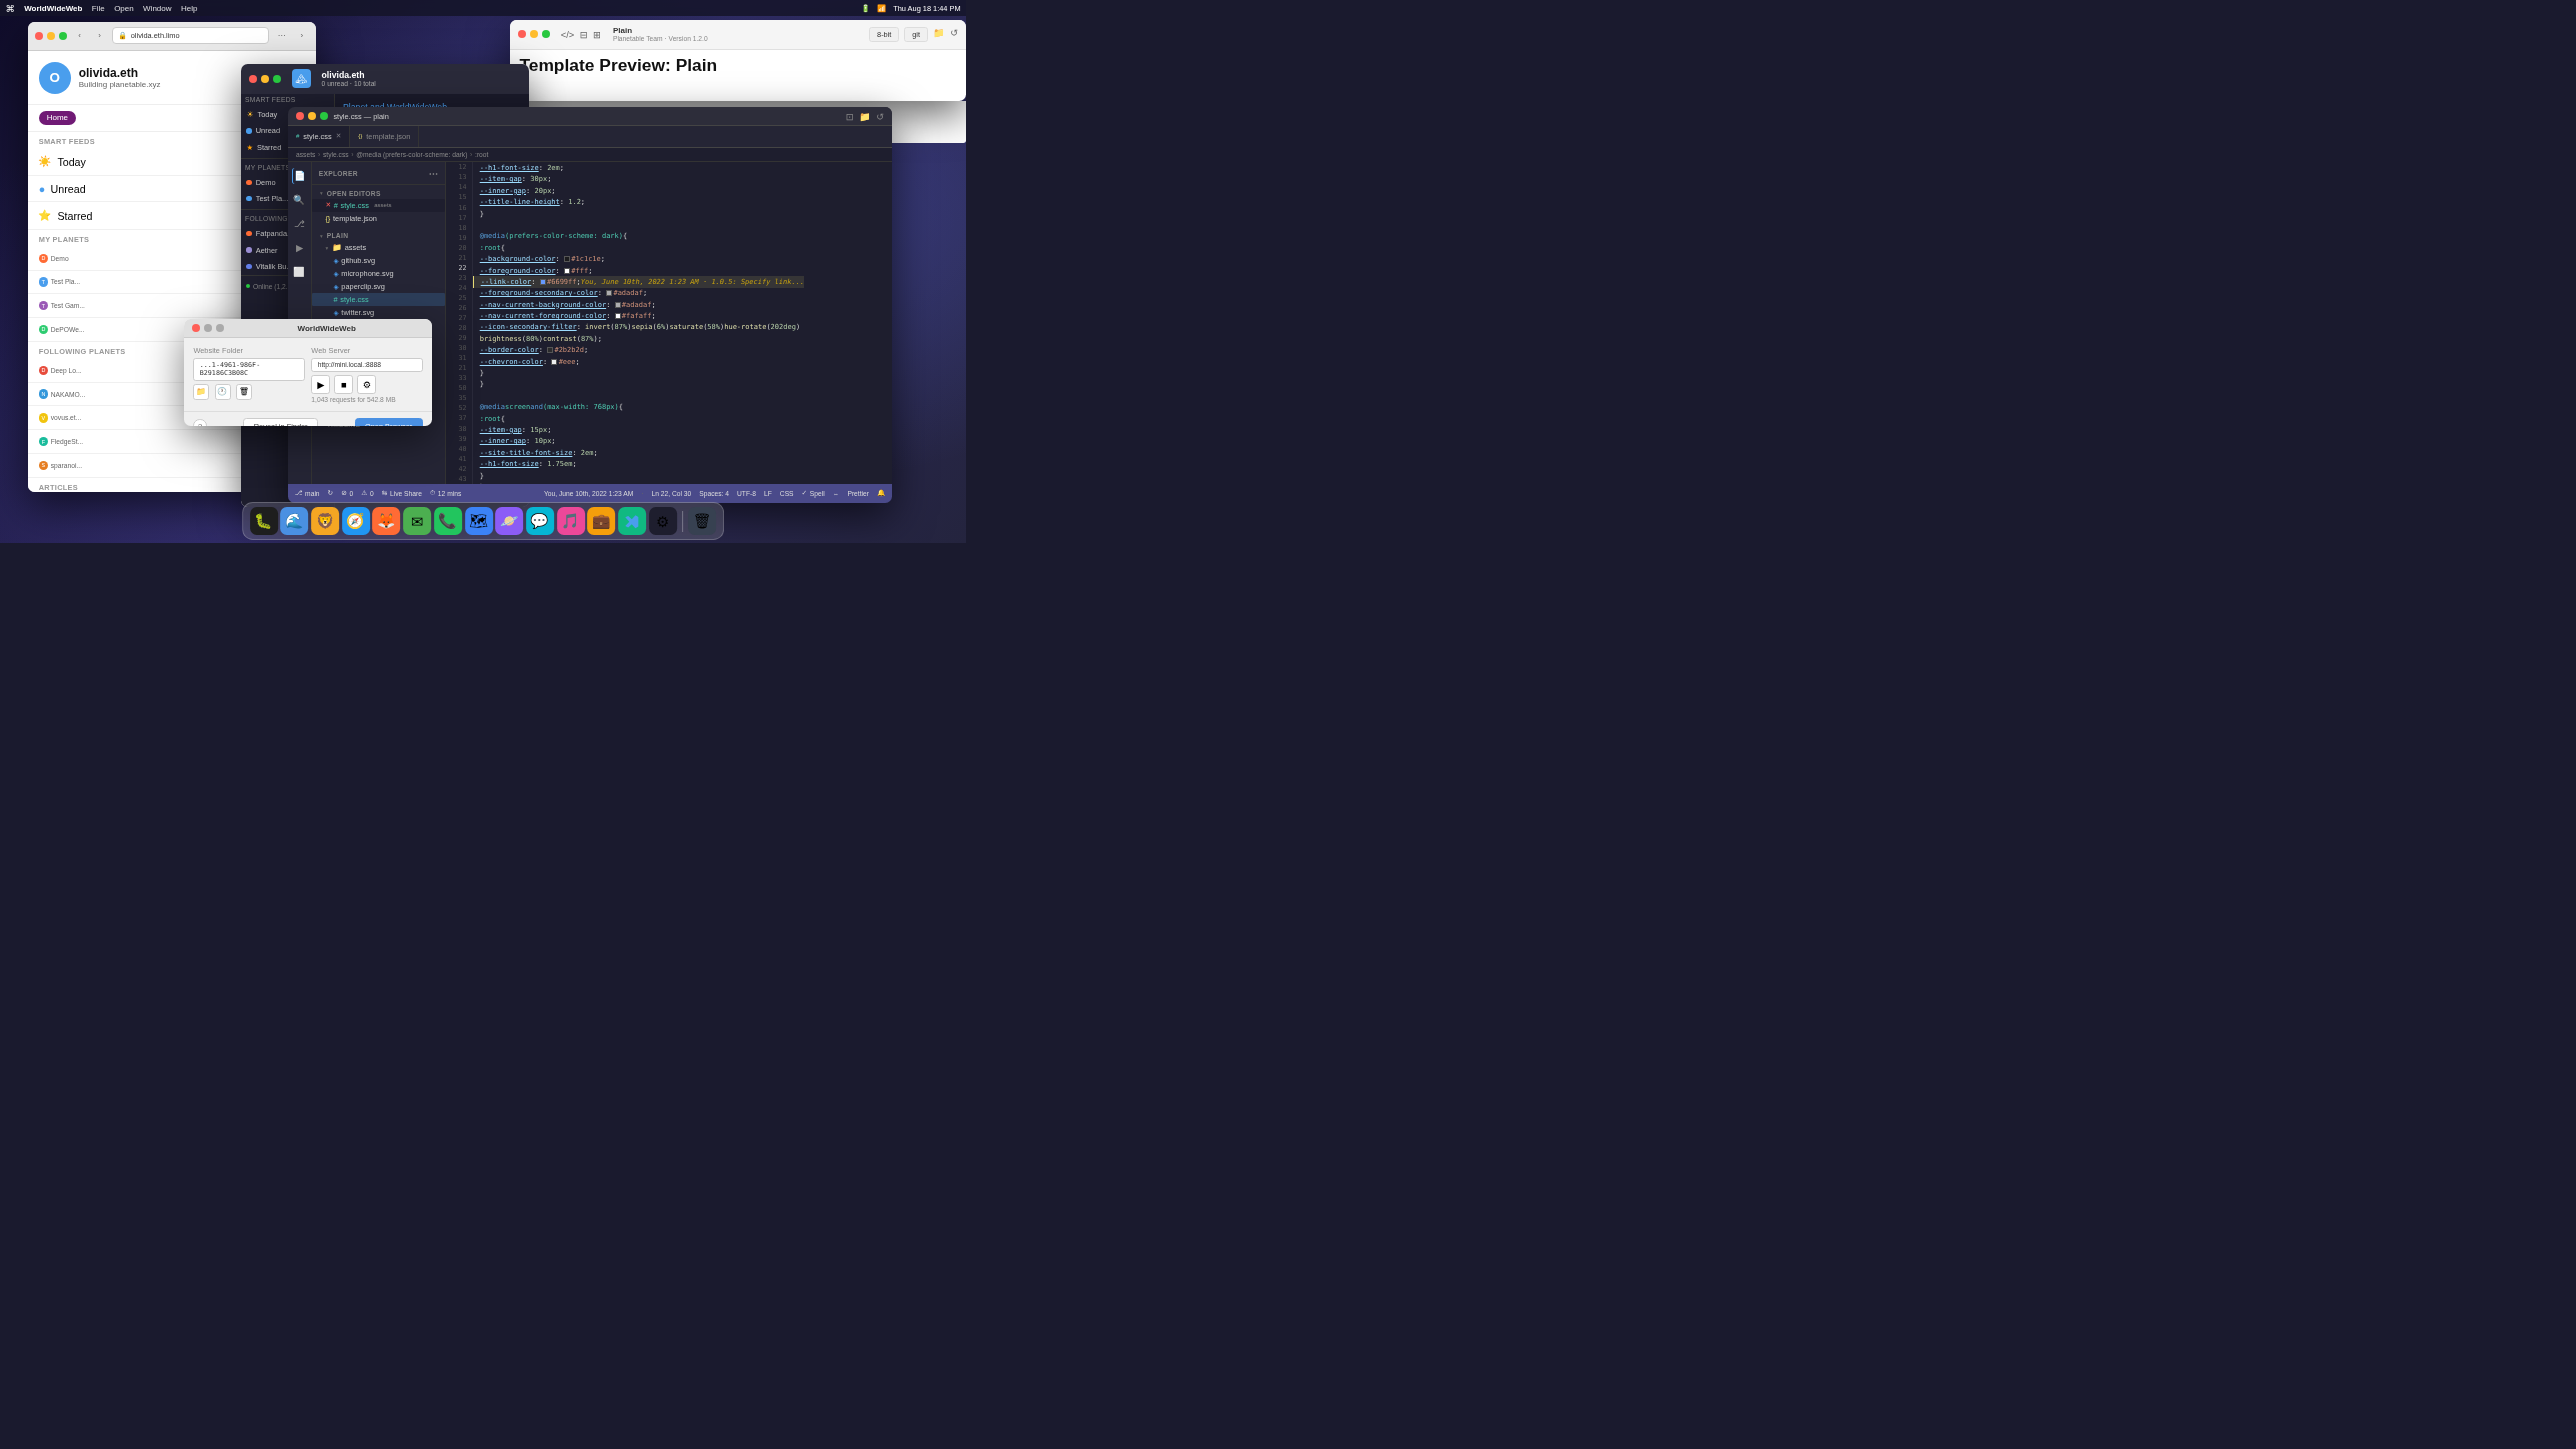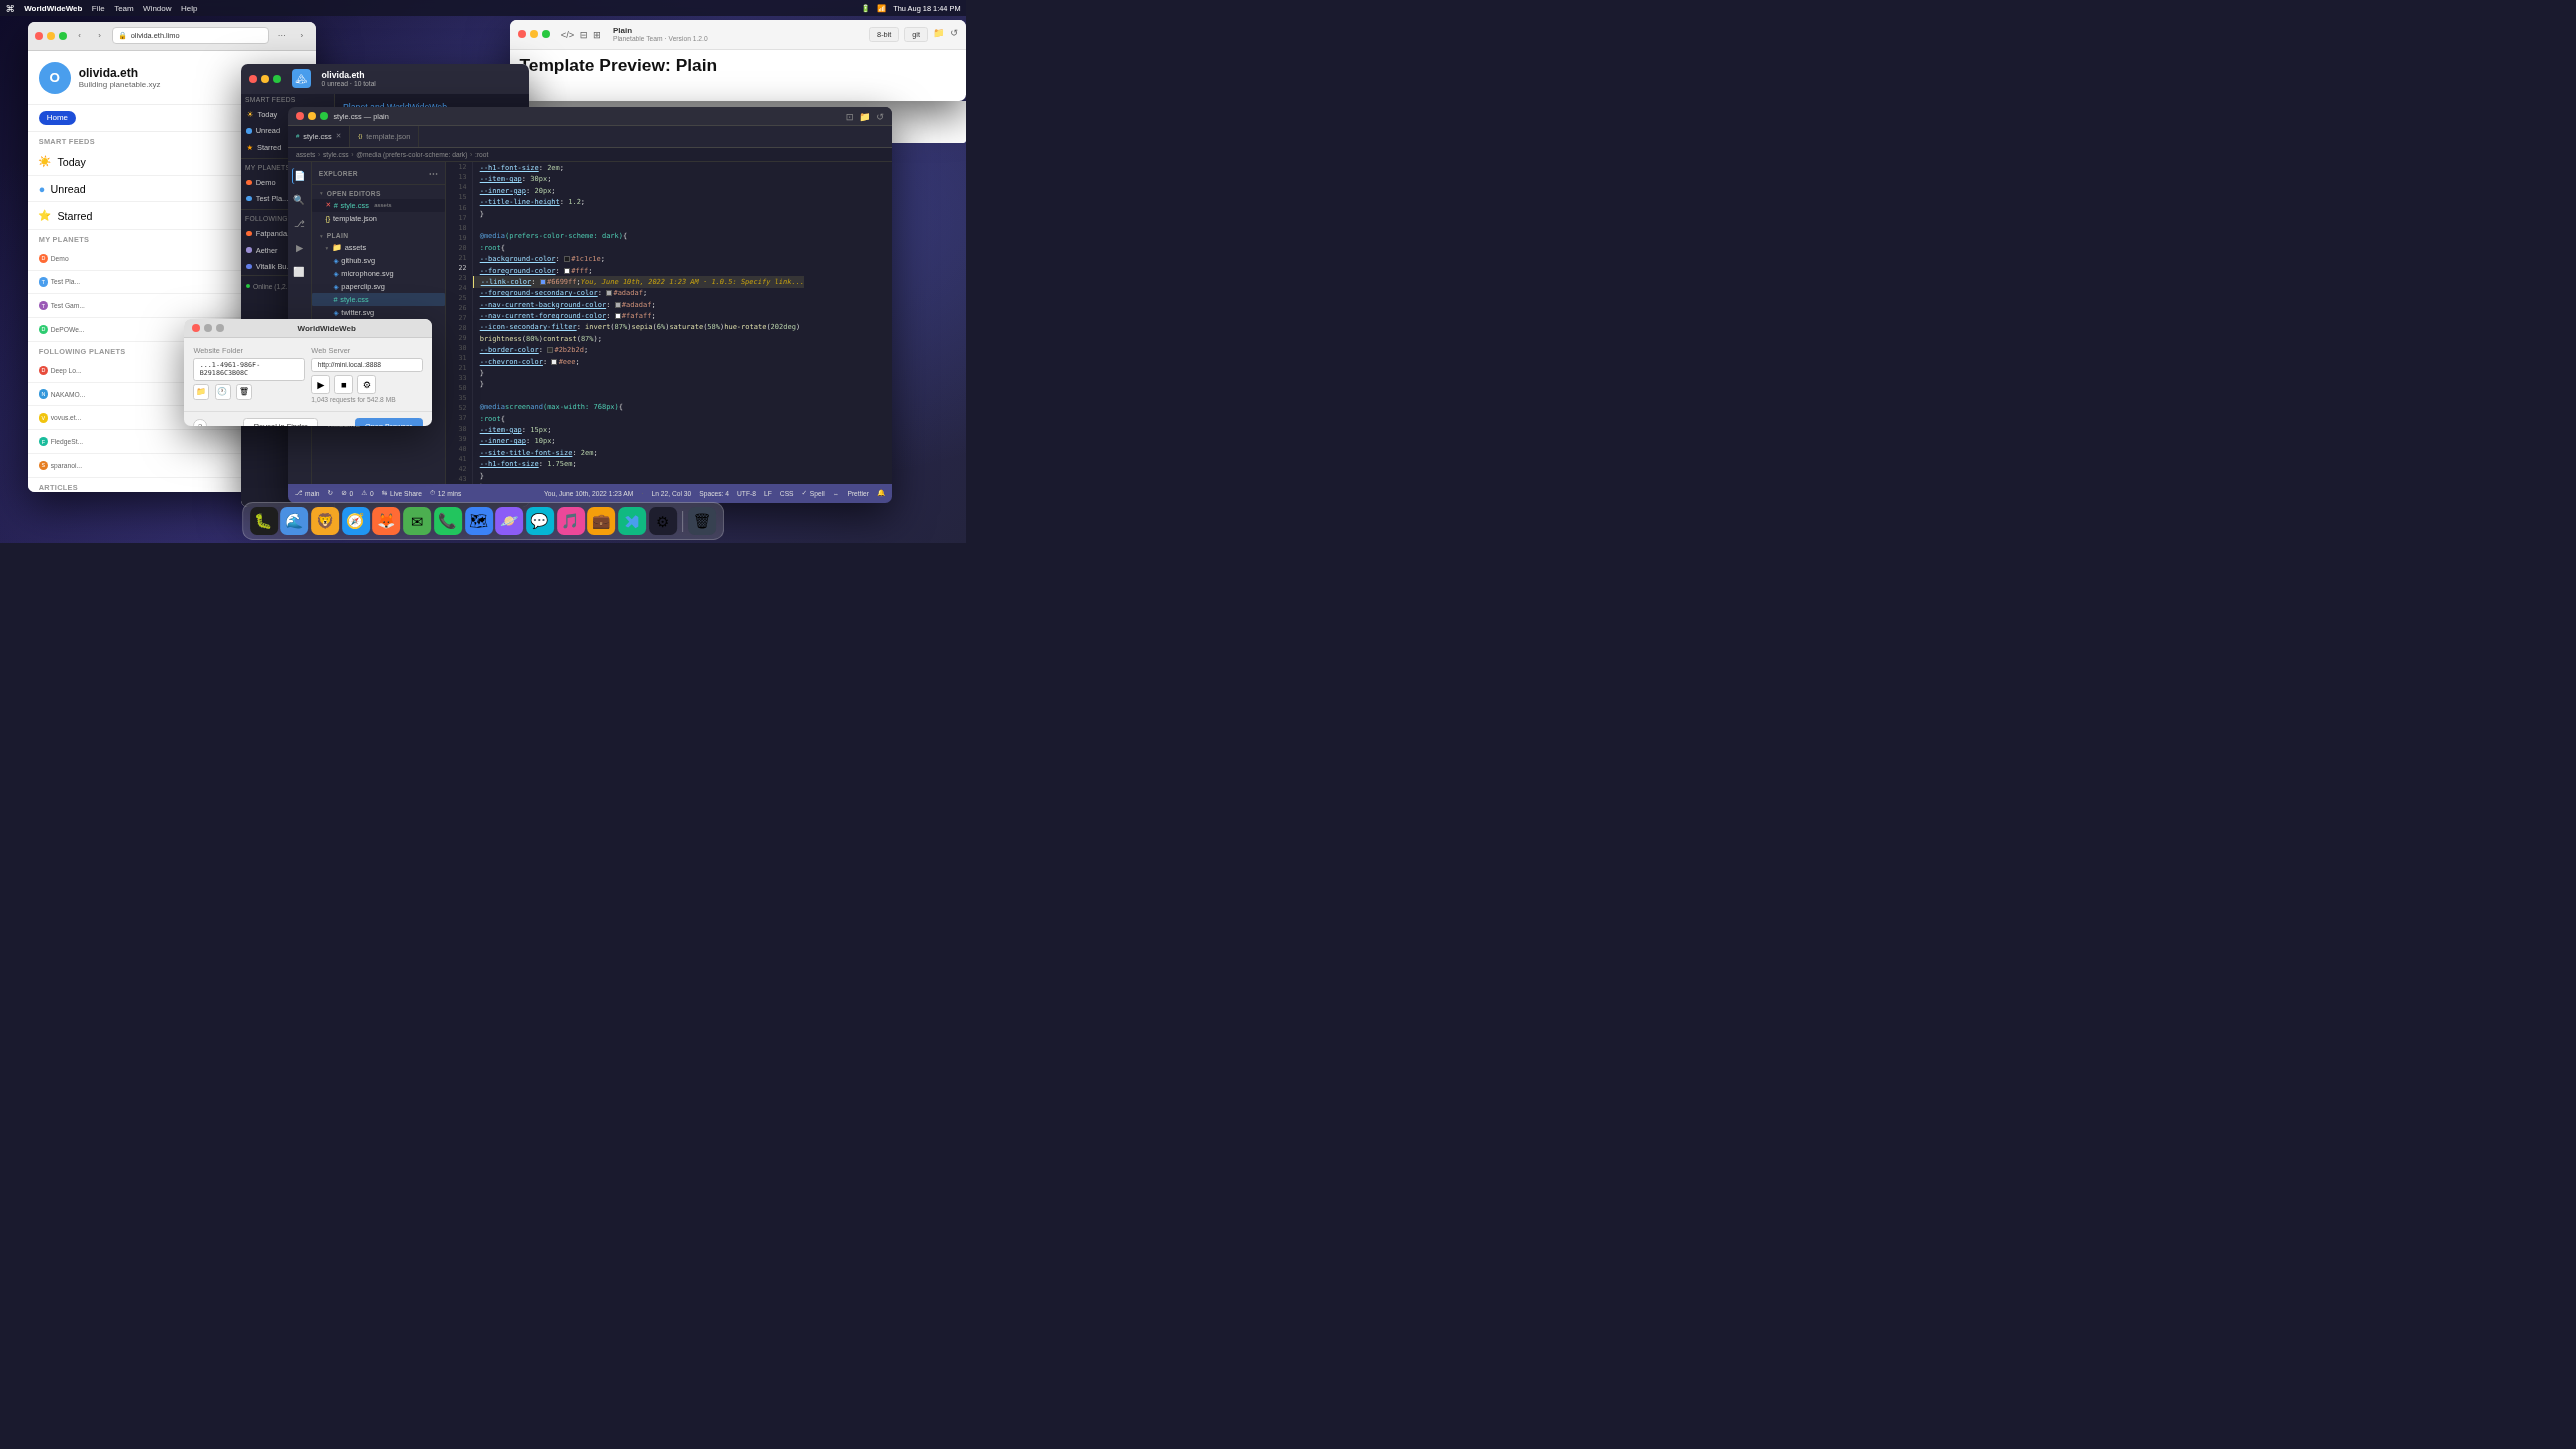--- a/index.html
+++ b/index.html
@@ -178,21 +178,21 @@
       border-bottom: 0.7px solid #eee;
     }
     .feed-nav-btn {
       padding: 2.7px 8px;
       border-radius: 8px;
       font-size: 8px;
       background: #f0f0f0;
       color: #333;
       cursor: pointer;
     }
-    .feed-nav-btn.active { background: #1d4ed8; color: white; }
+    .feed-nav-btn.active { background: #701a75; color: white; }
     .feed-section-title {
       font-size: 7.4px;
       font-weight: 600;
       color: #999;
       padding: 5.4px 10.7px 2.7px;
       text-transform: uppercase;
       letter-spacing: 0.3px;
     }
     .feed-item {
       padding: 6.7px 10.7px;
@@ -543,21 +543,21 @@
 </head>
 <body>
 
 <div class="desktop-bg"></div>
 
 <div class="menubar">
   <div class="menubar-left">
     <span class="apple-logo">⌘</span>
     <span class="menubar-app">WorldWideWeb</span>
     <span class="menubar-item">File</span>
-    <span class="menubar-item">Team</span>
+    <span class="menubar-item">Open</span>
     <span class="menubar-item">Window</span>
     <span class="menubar-item">Help</span>
   </div>
   <div class="menubar-right">
     <span>🔋</span>
     <span>📶</span>
     <span>Thu Aug 18  1:44 PM</span>
   </div>
 </div>
 

